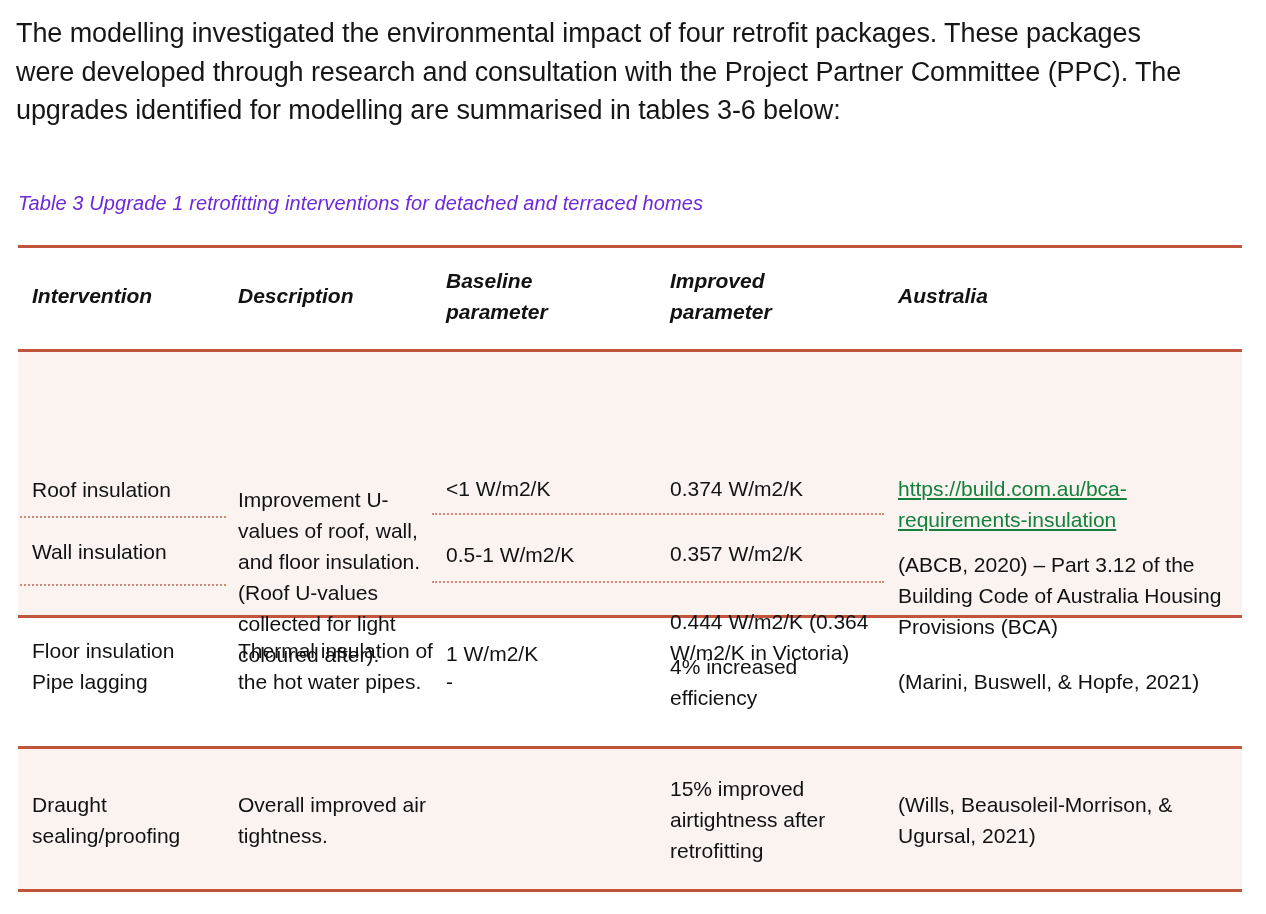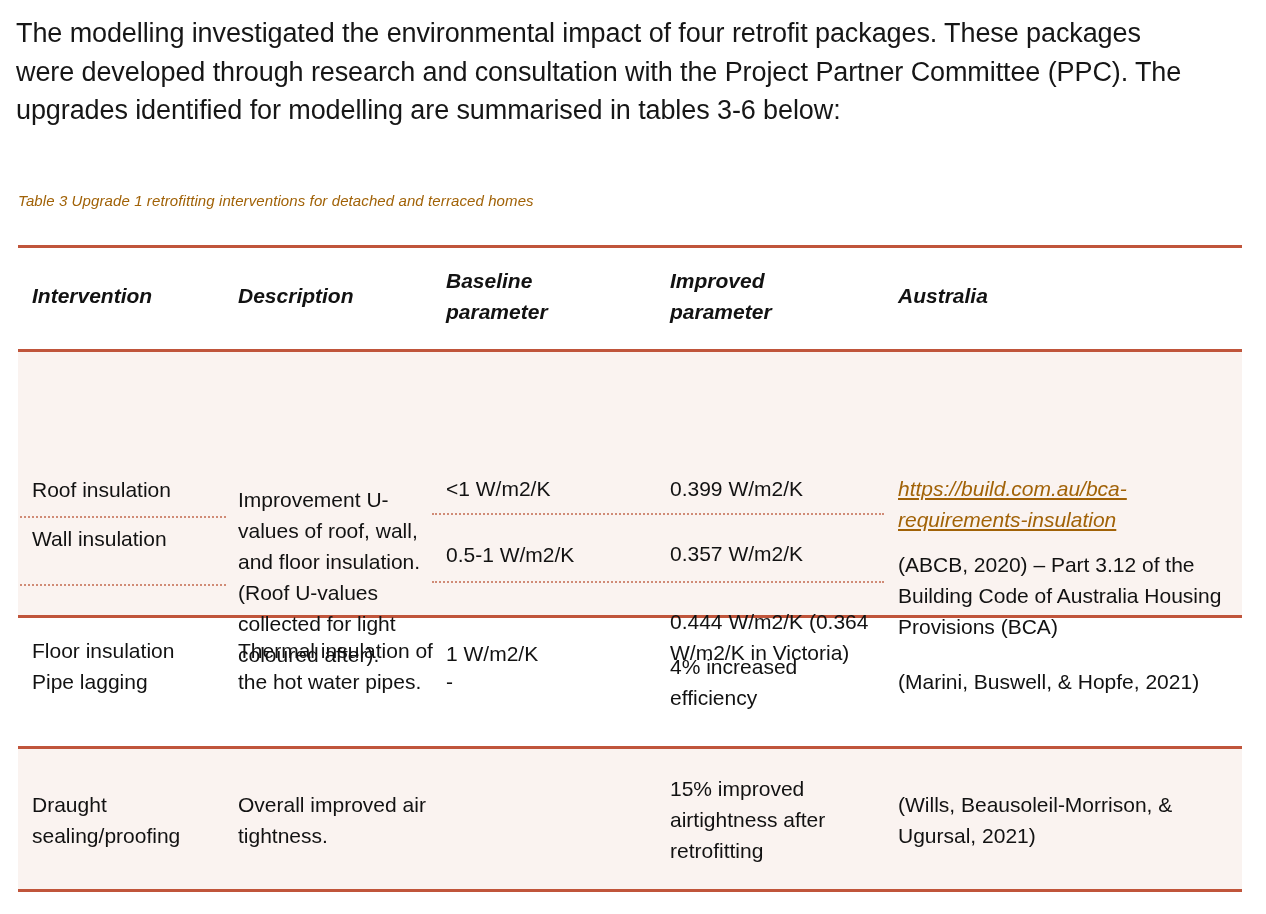--- a/index.html
+++ b/index.html
@@ -31,23 +31,23 @@
     line-height: 38.5px;
     color: #161616;
     letter-spacing: -0.1px;
   }
 
   
   .caption {
     position: absolute;
     left: 18px;
     top: 192px;
-    font-size: 15px;
+    font-size: 20px;
     font-style: italic;
-    color: #a16207;
+    color: #6d28d9;
     letter-spacing: 0.1px;
   }
 
   
   .table {
     position: absolute;
     left: 18px;
     top: 245px;
     width: 1224px;
   }
@@ -88,24 +88,23 @@
   .c4 { left: 652px; width: 218px; }
   .c5 { left: 880px; width: 340px; }
 
   .dotted {
     position: absolute;
     height: 0;
     border-top: 2px dotted #d08b76;
   }
 
   a.link {
-    color: #a16207;
+    color: #15803d;
     text-decoration: underline;
     word-break: break-word;
-    font-style: italic;
   }
 
   .nowrap-block { white-space: pre-line; }
 </style>
 </head>
 <body>
 
 <div class="page">
 
   <div class="intro">The modelling investigated the environmental impact of four retrofit packages. These packages were developed through research and consultation with the Project Partner Committee (PPC).  The upgrades identified for modelling are summarised in tables 3-6 below:</div>
@@ -125,26 +124,26 @@
 parameter</div>
       <div class="cell head c5" style="top:32px;">Australia</div>
     </div>
 
     <div class="rule"></div>
 
     <div class="block" style="height:263px;">
 
       <div class="cell c1" style="top:122px;">Roof insulation</div>
       <div class="cell c3" style="top:121px;">&lt;1 W/m2/K</div>
-      <div class="cell c4" style="top:121px;">0.399 W/m2/K</div>
+      <div class="cell c4" style="top:121px;">0.374 W/m2/K</div>
 
       <div class="dotted" style="left:2px; width:206px; top:164px;"></div>
       <div class="dotted" style="left:414px; width:452px; top:161px;"></div>
 
-      <div class="cell c1" style="top:171px;">Wall insulation</div>
+      <div class="cell c1" style="top:184px;">Wall insulation</div>
       <div class="cell c3" style="top:187px;">0.5-1 W/m2/K</div>
       <div class="cell c4" style="top:186px;">0.357 W/m2/K</div>
 
       <div class="dotted" style="left:2px; width:206px; top:232px;"></div>
       <div class="dotted" style="left:414px; width:452px; top:229px;"></div>
 
       <div class="cell c1" style="top:283px;">Floor insulation</div>
       <div class="cell c3" style="top:286px;">1 W/m2/K</div>
       <div class="cell c4" style="top:254px;">0.444 W/m2/K (0.364 W/m2/K in Victoria)</div>
 

